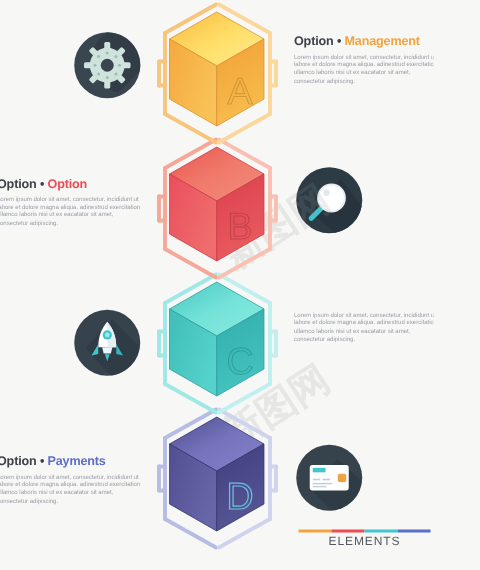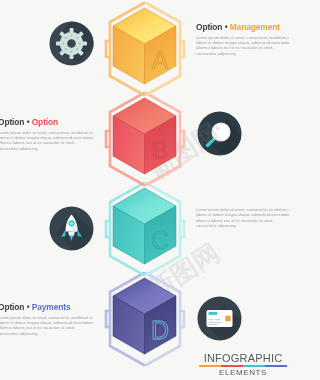--- a/index.html
+++ b/index.html
@@ -351,21 +351,20 @@
     </div>
     <p class="body">Lorem ipsum dolor sit amet, consectetur, incididunt ut labore et dolore magna aliqua. adinestrud exercitation ullamco laboris nisi ut ex eacatator sit amet, consectetur adipiscing.</p>
   </div>
 
   <div id="wm">
     <span class="w1">新图网</span>
     <span class="w2">新图网</span>
   </div>
 
   <div id="brand">
-    <div class="bmain">INFOGRAPHIC</div>
     <div class="bbar">
       <i style="background:#f2a33c"></i>
       <i style="background:#ef4b52"></i>
       <i style="background:#3fc6cf"></i>
       <i style="background:#5b6ec9"></i>
     </div>
     <div class="bsub">ELEMENTS</div>
   </div>
 
 </div>

